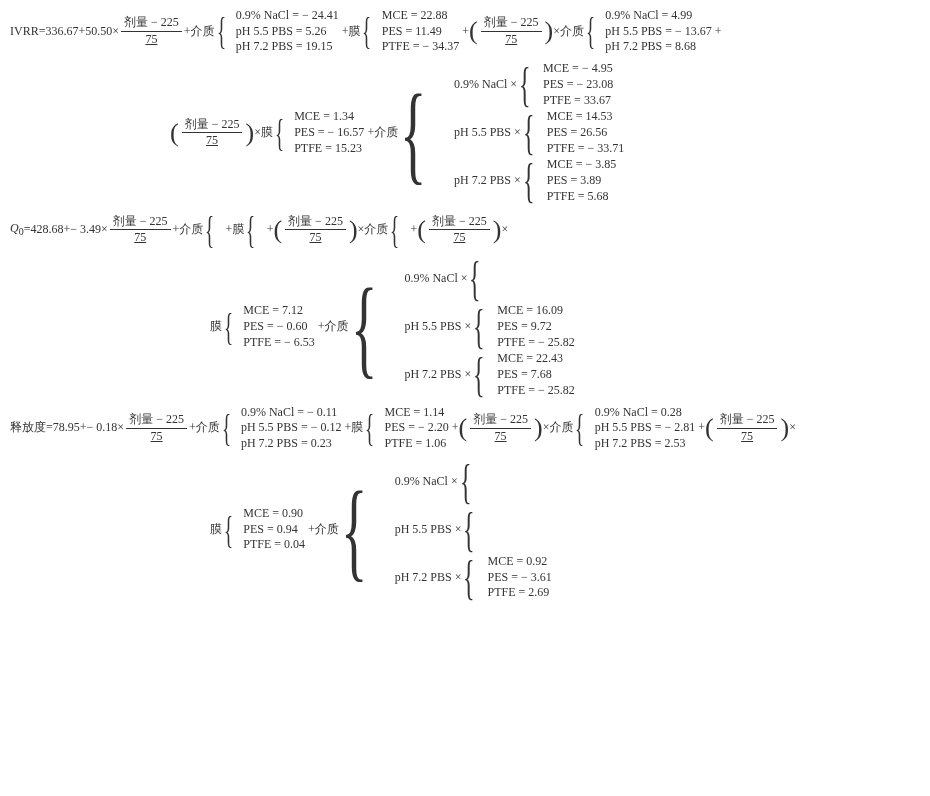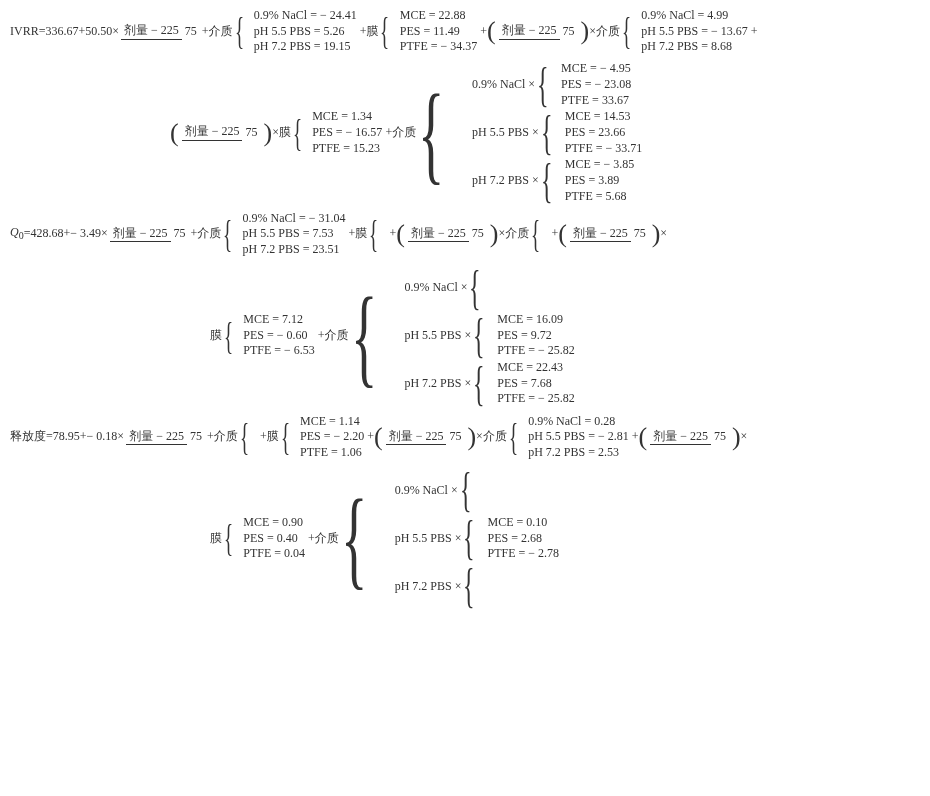--- a/index.html
+++ b/index.html
@@ -11,26 +11,27 @@
     padding: 8px 10px;
     box-sizing: border-box;
     color: #333;
     line-height: 1.3;
   }
   .row { display:flex; align-items:center; flex-wrap:nowrap; margin-bottom:6px; }
   .cont { display:flex; align-items:center; margin-left:160px; margin-bottom:6px; }
   .cont2 { display:flex; align-items:center; margin-left:200px; margin-bottom:6px; }
   .frac {
     display:inline-flex;
+    flex-direction:column;
     align-items:center;
     vertical-align:middle;
     margin:0 2px;
   }
   .frac .num { border-bottom:1px solid #333; padding:0 3px; }
-  .frac .den { padding:0 3px; }
+  .frac .den { padding:0 3px;text-decoration:underline; }
   .paren-frac {
     display:inline-flex;
     align-items:center;
   }
   .paren-frac::before { content:"("; font-size:26px; margin-right:1px; }
   .paren-frac::after  { content:")"; font-size:26px; margin-left:1px; }
   .brace-group {
     display:inline-flex;
     align-items:stretch;
     margin:0 2px;
@@ -141,21 +142,21 @@
             <div>PTFE = 33.67</div>
           </span>
         </span>
       </div>
       <div class="sub-row">
         <span class="txt">pH 5.5 PBS ×</span>
         <span class="brace-group">
             <span class="brace md">{</span>
           <span class="brace-body">
             <div>MCE = 14.53</div>
-            <div>PES = 23.66</div>
+            <div>PES = 26.56</div>
             <div>PTFE = − 33.71</div>
           </span>
         </span>
       </div>
       <div class="sub-row">
         <span class="txt">pH 7.2 PBS ×</span>
         <span class="brace-group">
             <span class="brace md">{</span>
           <span class="brace-body">
             <div>MCE = − 3.85</div>
@@ -176,25 +177,20 @@
   <span class="txt">− 3.49</span>
   <span class="txt"> × </span>
   <span class="frac">
     <span class="num"><span>剂量</span> − <span>225</span></span>
     <span class="den">75</span>
   </span>
   <span class="txt"> + </span>
   <span class="txt">介质</span>
   <span class="brace-group">
       <span class="brace">{</span>
-    <span class="brace-body">
-      <div>0.9% NaCl = − 31.04</div>
-      <div>pH 5.5 PBS = 7.53</div>
-      <div>pH 7.2 PBS = 23.51</div>
-    </span>
   </span>
   <span class="txt"> + </span>
   <span class="txt">膜</span>
   <span class="brace-group">
       <span class="brace">{</span>
   </span>
   <span class="txt"> + </span>
   <span class="paren-frac">
     <span class="frac">
       <span class="num"><span>剂量</span> − <span>225</span></span>
@@ -271,20 +267,25 @@
   <span class="txt">− 0.18</span>
   <span class="txt"> × </span>
   <span class="frac">
     <span class="num"><span>剂量</span> − <span>225</span></span>
     <span class="den">75</span>
   </span>
   <span class="txt"> + </span>
   <span class="txt">介质</span>
   <span class="brace-group">
       <span class="brace">{</span>
+    <span class="brace-body">
+      <div>0.9% NaCl = − 0.11</div>
+      <div>pH 5.5 PBS = − 0.12</div>
+      <div>pH 7.2 PBS = 0.23</div>
+    </span>
   </span>
   <span class="txt"> + </span>
   <span class="txt">膜</span>
   <span class="brace-group">
       <span class="brace">{</span>
     <span class="brace-body">
       <div>MCE = 1.14</div>
       <div>PES = − 2.20</div>
       <div>PTFE = 1.06</div>
     </span>
@@ -315,47 +316,47 @@
   </span>
   <span class="txt"> ×</span>
 </div>
 
 <div class="cont2">
   <span class="txt">膜</span>
   <span class="brace-group">
       <span class="brace">{</span>
     <span class="brace-body">
       <div>MCE = 0.90</div>
-      <div>PES = 0.40</div>
+      <div>PES = 0.94</div>
       <div>PTFE = 0.04</div>
     </span>
   </span>
   <span class="txt"> + </span>
   <span class="txt">介质</span>
   <span class="brace-group">
       <span class="brace lg">{</span>
     <span class="brace-body">
       <div class="sub-row">
         <span class="txt">0.9% NaCl ×</span>
         <span class="brace-group">
             <span class="brace md">{</span>
           </span>
       </div>
       <div class="sub-row">
         <span class="txt">pH 5.5 PBS ×</span>
         <span class="brace-group">
             <span class="brace md">{</span>
-          <span class="brace-body">
-            <div>MCE = 0.10</div>
-            <div>PES = 2.68</div>
-            <div>PTFE = − 2.78</div>
-          </span>
           </span>
       </div>
       <div class="sub-row">
         <span class="txt">pH 7.2 PBS ×</span>
         <span class="brace-group">
             <span class="brace md">{</span>
+          <span class="brace-body">
+            <div>MCE = 0.92</div>
+            <div>PES = − 3.61</div>
+            <div>PTFE = 2.69</div>
+          </span>
           </span>
       </div>
     </span>
   </span>
 </div>
 
 </body></html>

